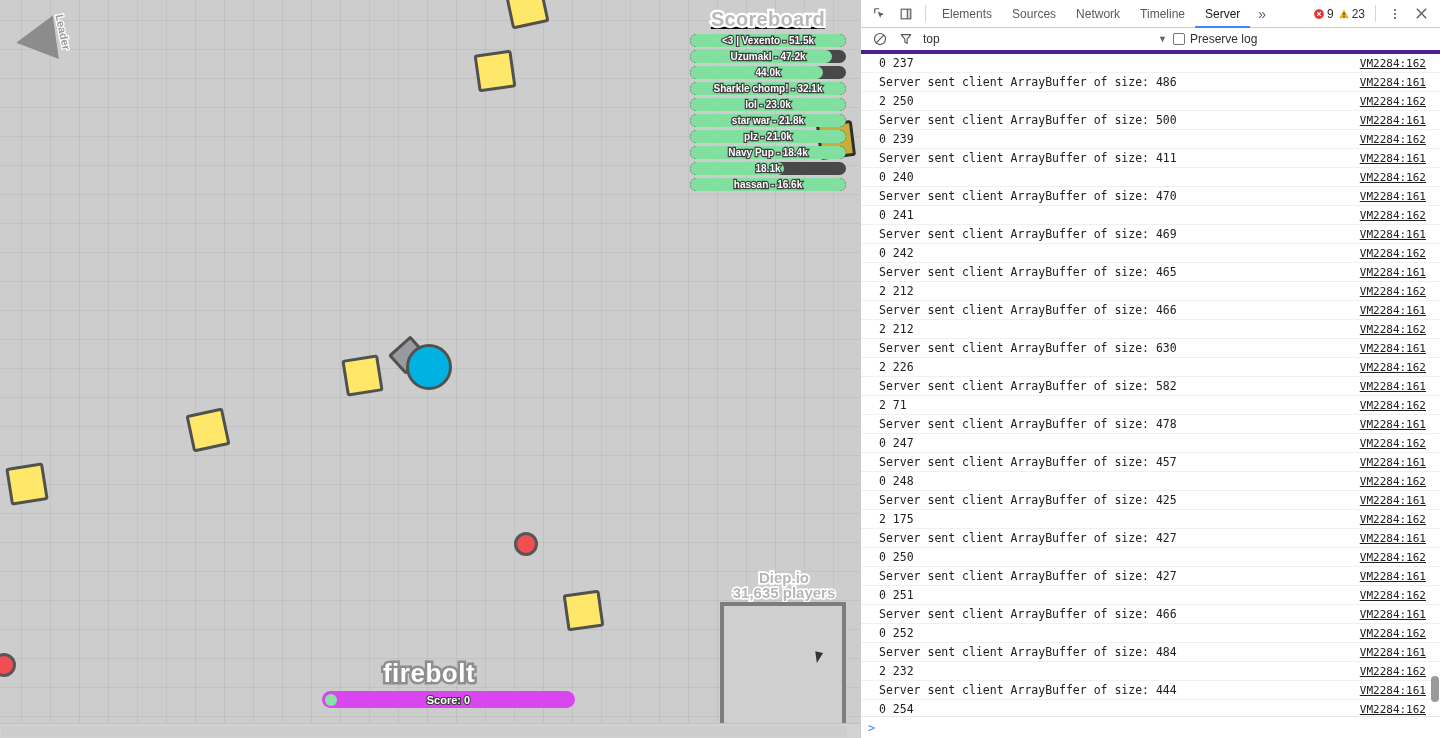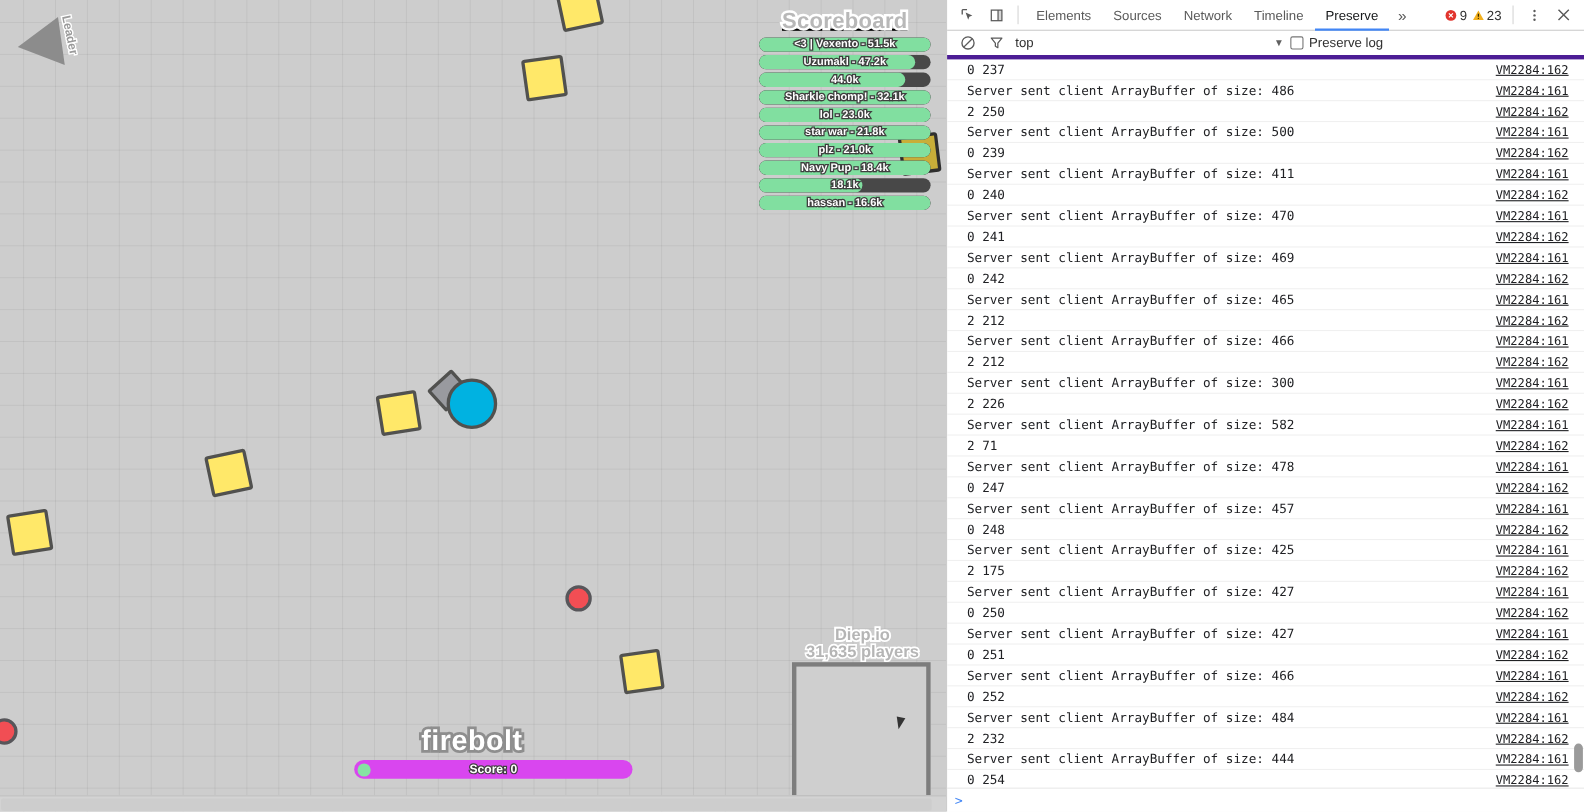--- a/index.html
+++ b/index.html
@@ -331,21 +331,21 @@
           <rect x="9.5" y="2.5" width="4" height="11" fill="#5a5a5a" opacity=".25"></rect>
           <line x1="9.5" y1="2.5" x2="9.5" y2="13.5" stroke="#5a5a5a" stroke-width="1.3"></line>
         </svg>
       </div>
       <div class="dt-sep"></div>
       <div id="dt-tabs">
           <div class="dt-tab">Elements</div>
           <div class="dt-tab">Sources</div>
           <div class="dt-tab">Network</div>
           <div class="dt-tab">Timeline</div>
-          <div class="dt-tab active">Preserve</div>
+          <div class="dt-tab active">Server</div>
         </div>
       <div class="dt-more">»</div>
       <div id="dt-right">
         <div class="badge">
           <span class="gly">
             <svg width="12" height="12" viewBox="0 0 16 16">
               <circle cx="8" cy="8" r="6.5" fill="#e1342d"></circle>
               <path d="M5.6 5.6 L10.4 10.4 M10.4 5.6 L5.6 10.4" stroke="#fff" stroke-width="1.5"></path>
             </svg>
           </span>
@@ -455,21 +455,21 @@
           </div>
           <div class="log-row">
             <span class="log-msg">Server sent client ArrayBuffer of size: 466</span>
             <a class="log-src">VM2284:161</a>
           </div>
           <div class="log-row">
             <span class="log-msg">2 212</span>
             <a class="log-src">VM2284:162</a>
           </div>
           <div class="log-row">
-            <span class="log-msg">Server sent client ArrayBuffer of size: 300</span>
+            <span class="log-msg">Server sent client ArrayBuffer of size: 630</span>
             <a class="log-src">VM2284:161</a>
           </div>
           <div class="log-row">
             <span class="log-msg">2 226</span>
             <a class="log-src">VM2284:162</a>
           </div>
           <div class="log-row">
             <span class="log-msg">Server sent client ArrayBuffer of size: 582</span>
             <a class="log-src">VM2284:161</a>
           </div>

